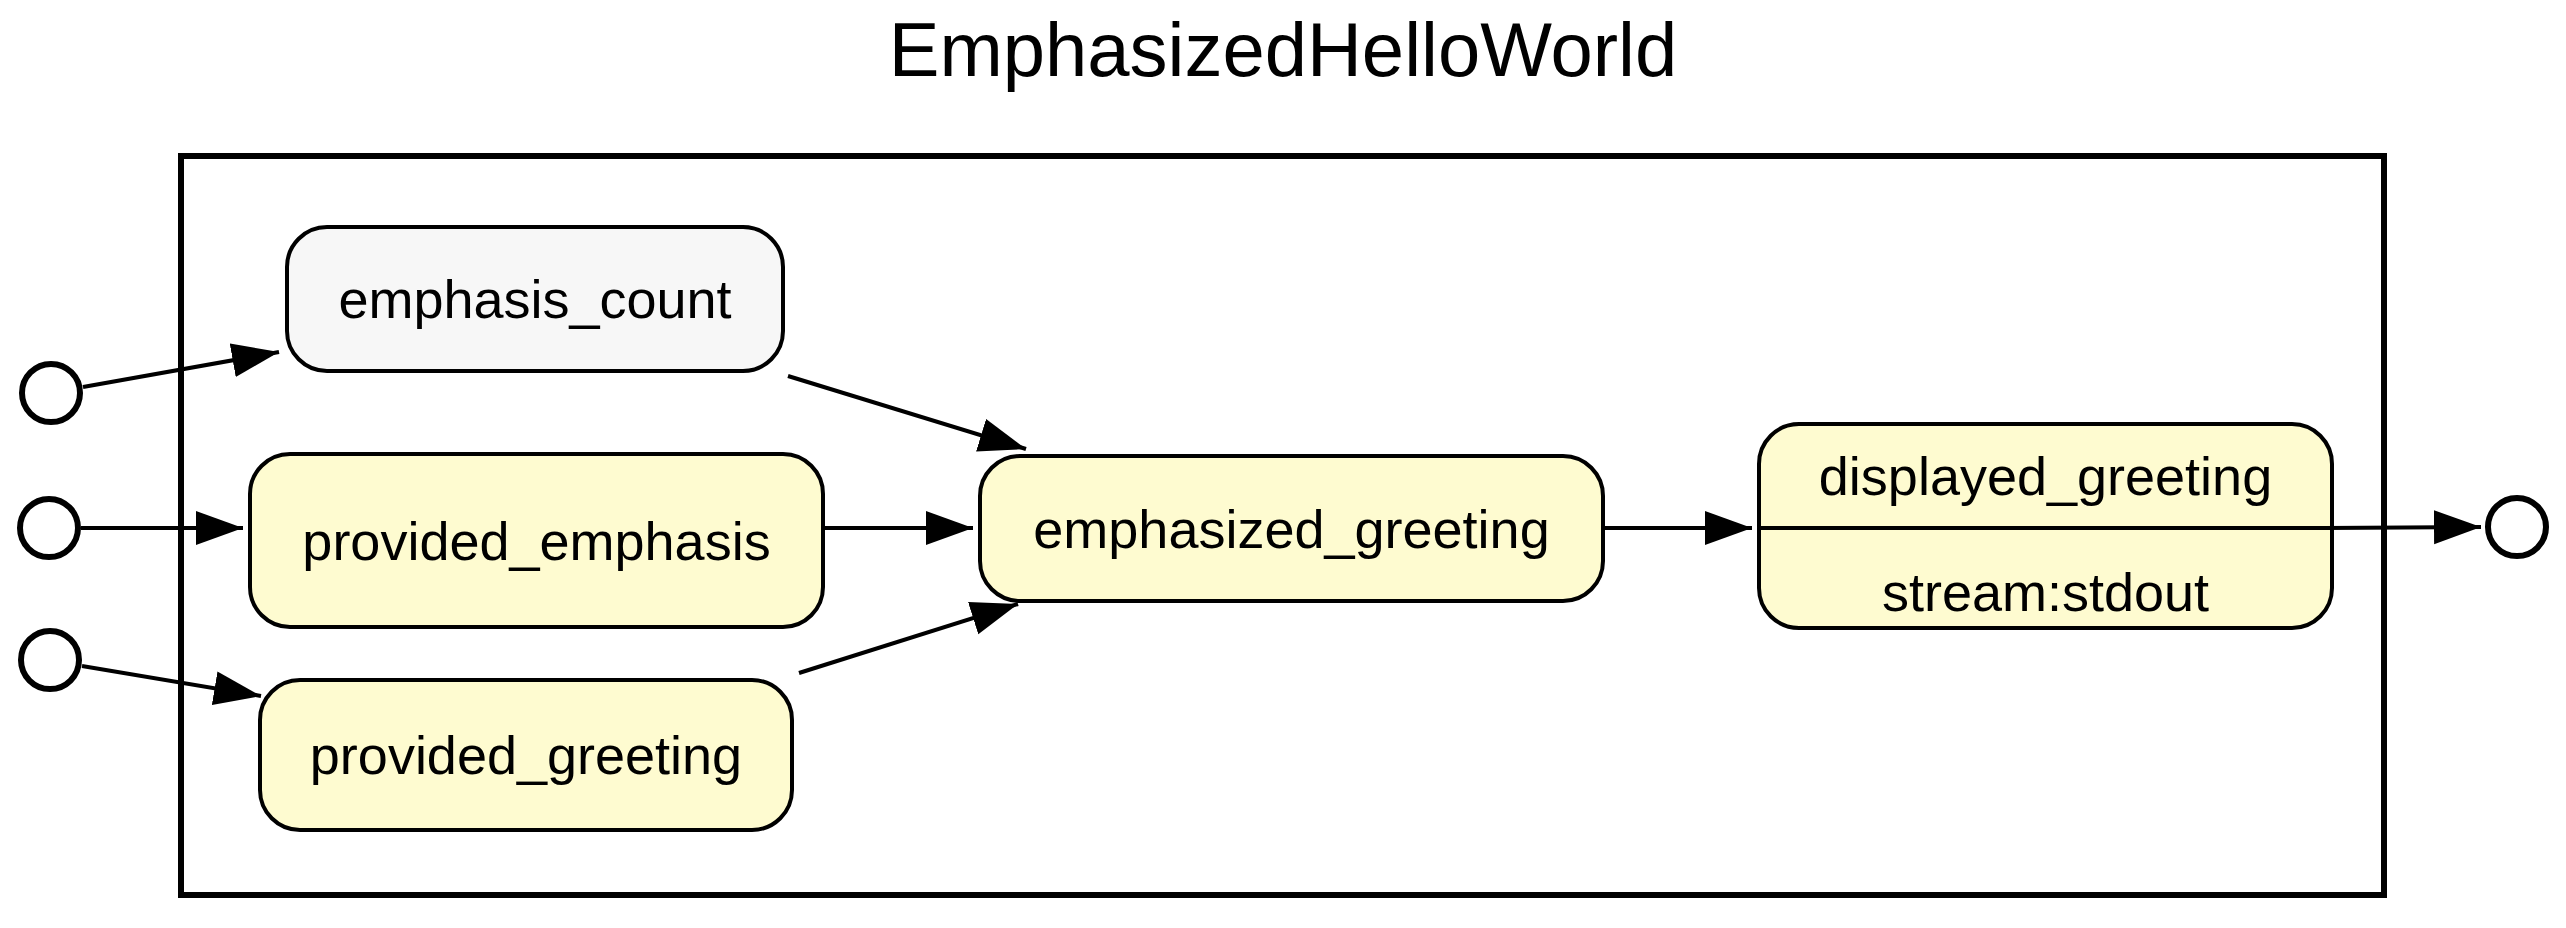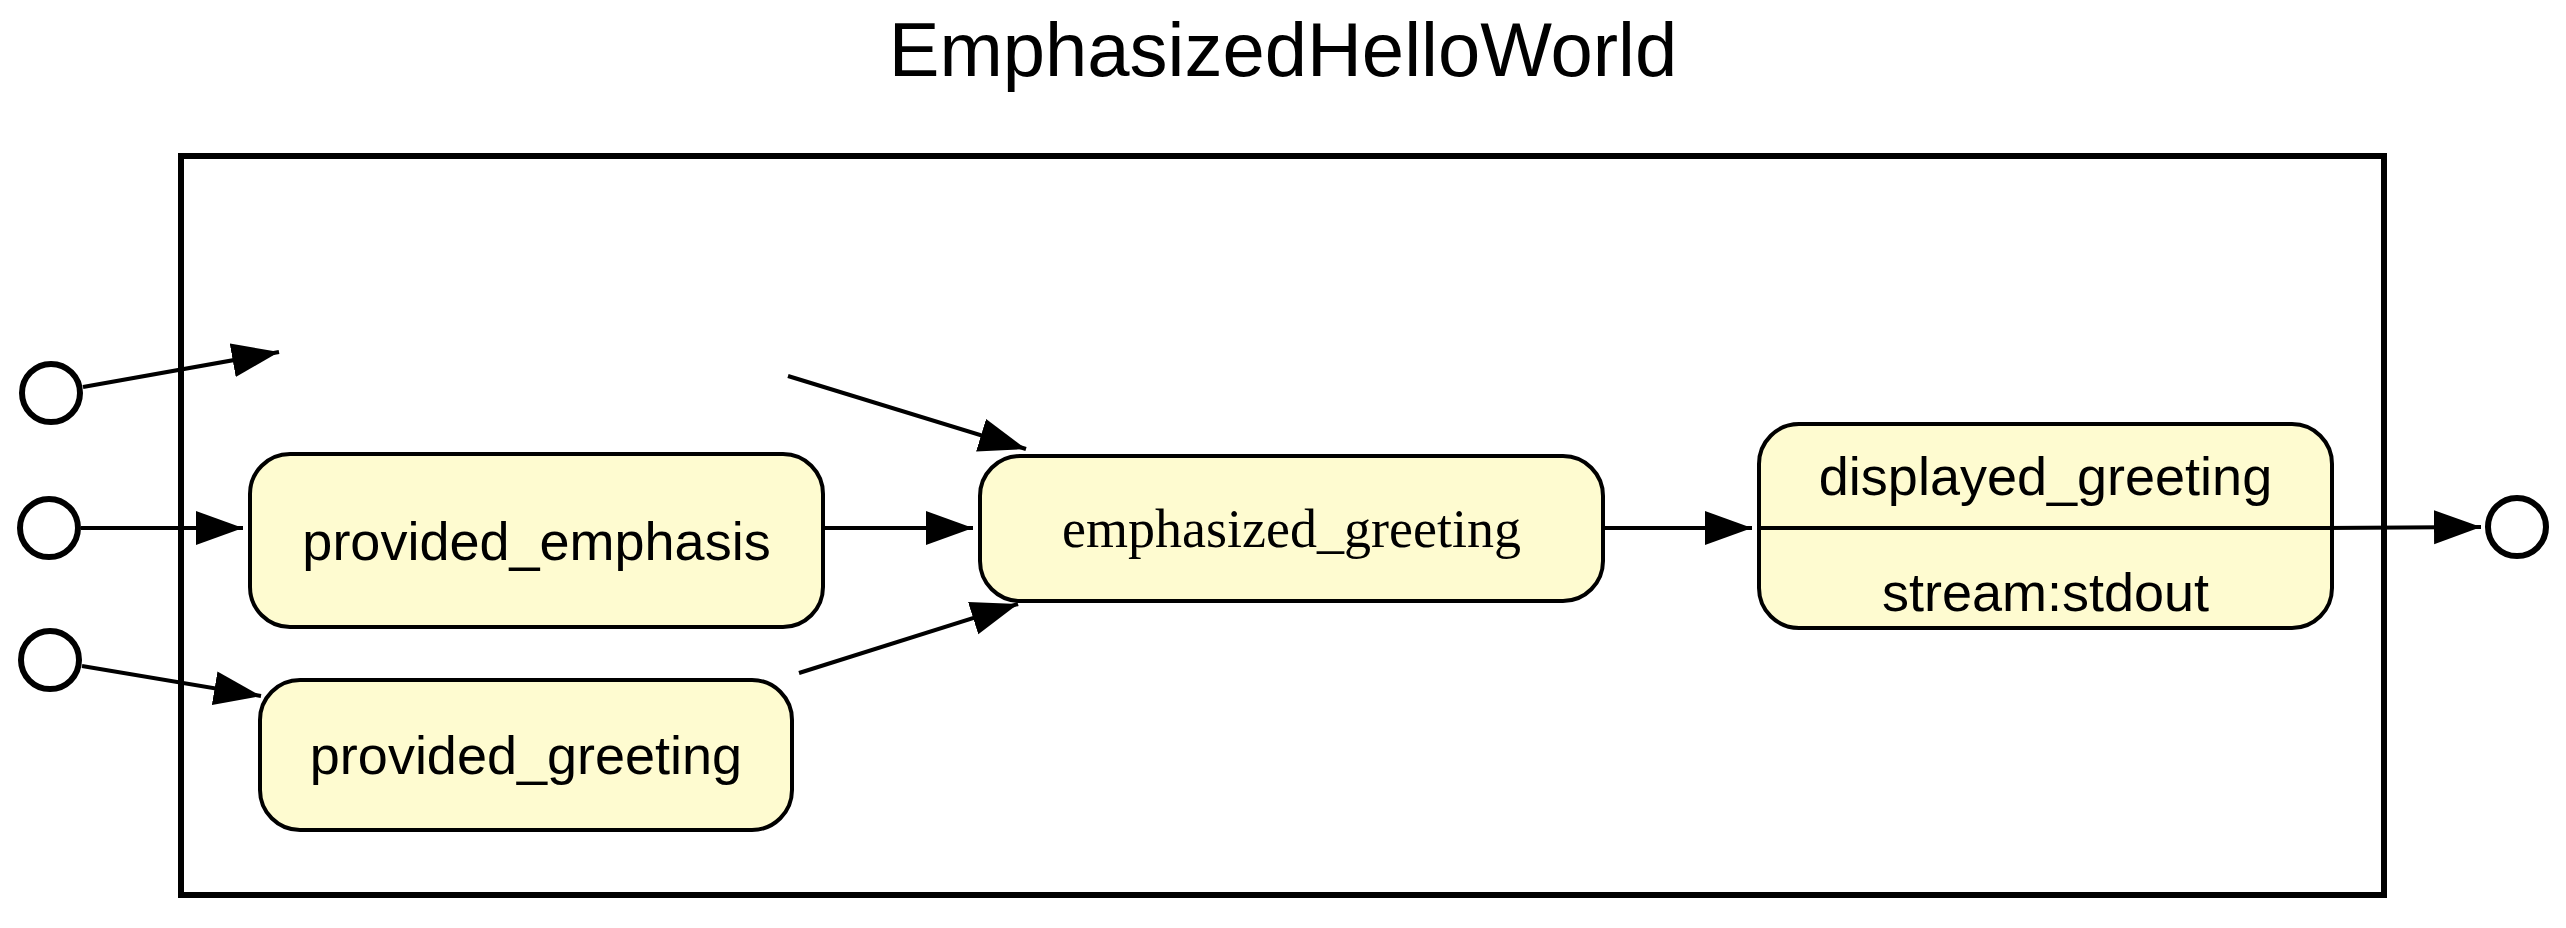--- a/index.html
+++ b/index.html
@@ -52,21 +52,21 @@
     justify-content: center;
     font-size: 54px;
     line-height: 1;
     white-space: nowrap;
     text-align: center;
   }
   .node.param { background: var(--param-fill); }
   #node-emphasis-count   { left: 285px;  top: 225px; width: 500px; height: 148px; }
   #node-provided-emphasis{ left: 248px;  top: 452px; width: 577px; height: 177px; }
   #node-provided-greeting{ left: 258px;  top: 678px; width: 536px; height: 154px; }
-  #node-emphasized-greeting { left: 978px; top: 454px; width: 627px; height: 149px; font-family: Liberation Serif, serif; }
+  #node-emphasized-greeting { left: 978px; top: 454px; width: 627px; height: 149px; }
   #node-displayed-greeting  { left: 1757px; top: 422px; width: 577px; height: 208px;
     flex-direction: column; align-items: stretch; justify-content: flex-start; }
   #node-displayed-greeting .row {
     display: flex; align-items: center; justify-content: center;
   }
   #node-displayed-greeting .row.top {
     height: 104px;
     border-bottom: 4px solid var(--stroke);
   }
   #node-displayed-greeting .row.bottom { flex: 1; margin-top: 28px; }
@@ -82,20 +82,23 @@
 </style>
 </head>
 <body>
 
 <div class="page">
 
   <div class="diagram-title">EmphasizedHelloWorld</div>
 
   <div class="boundary"></div>
 
+  <div class="node param" id="node-emphasis-count">
+    <span>emphasis_count</span>
+  </div>
 
   <div class="node" id="node-provided-emphasis">
     <span>provided_emphasis</span>
   </div>
 
   <div class="node" id="node-provided-greeting">
     <span>provided_greeting</span>
   </div>
 
   <div class="node" id="node-emphasized-greeting">

